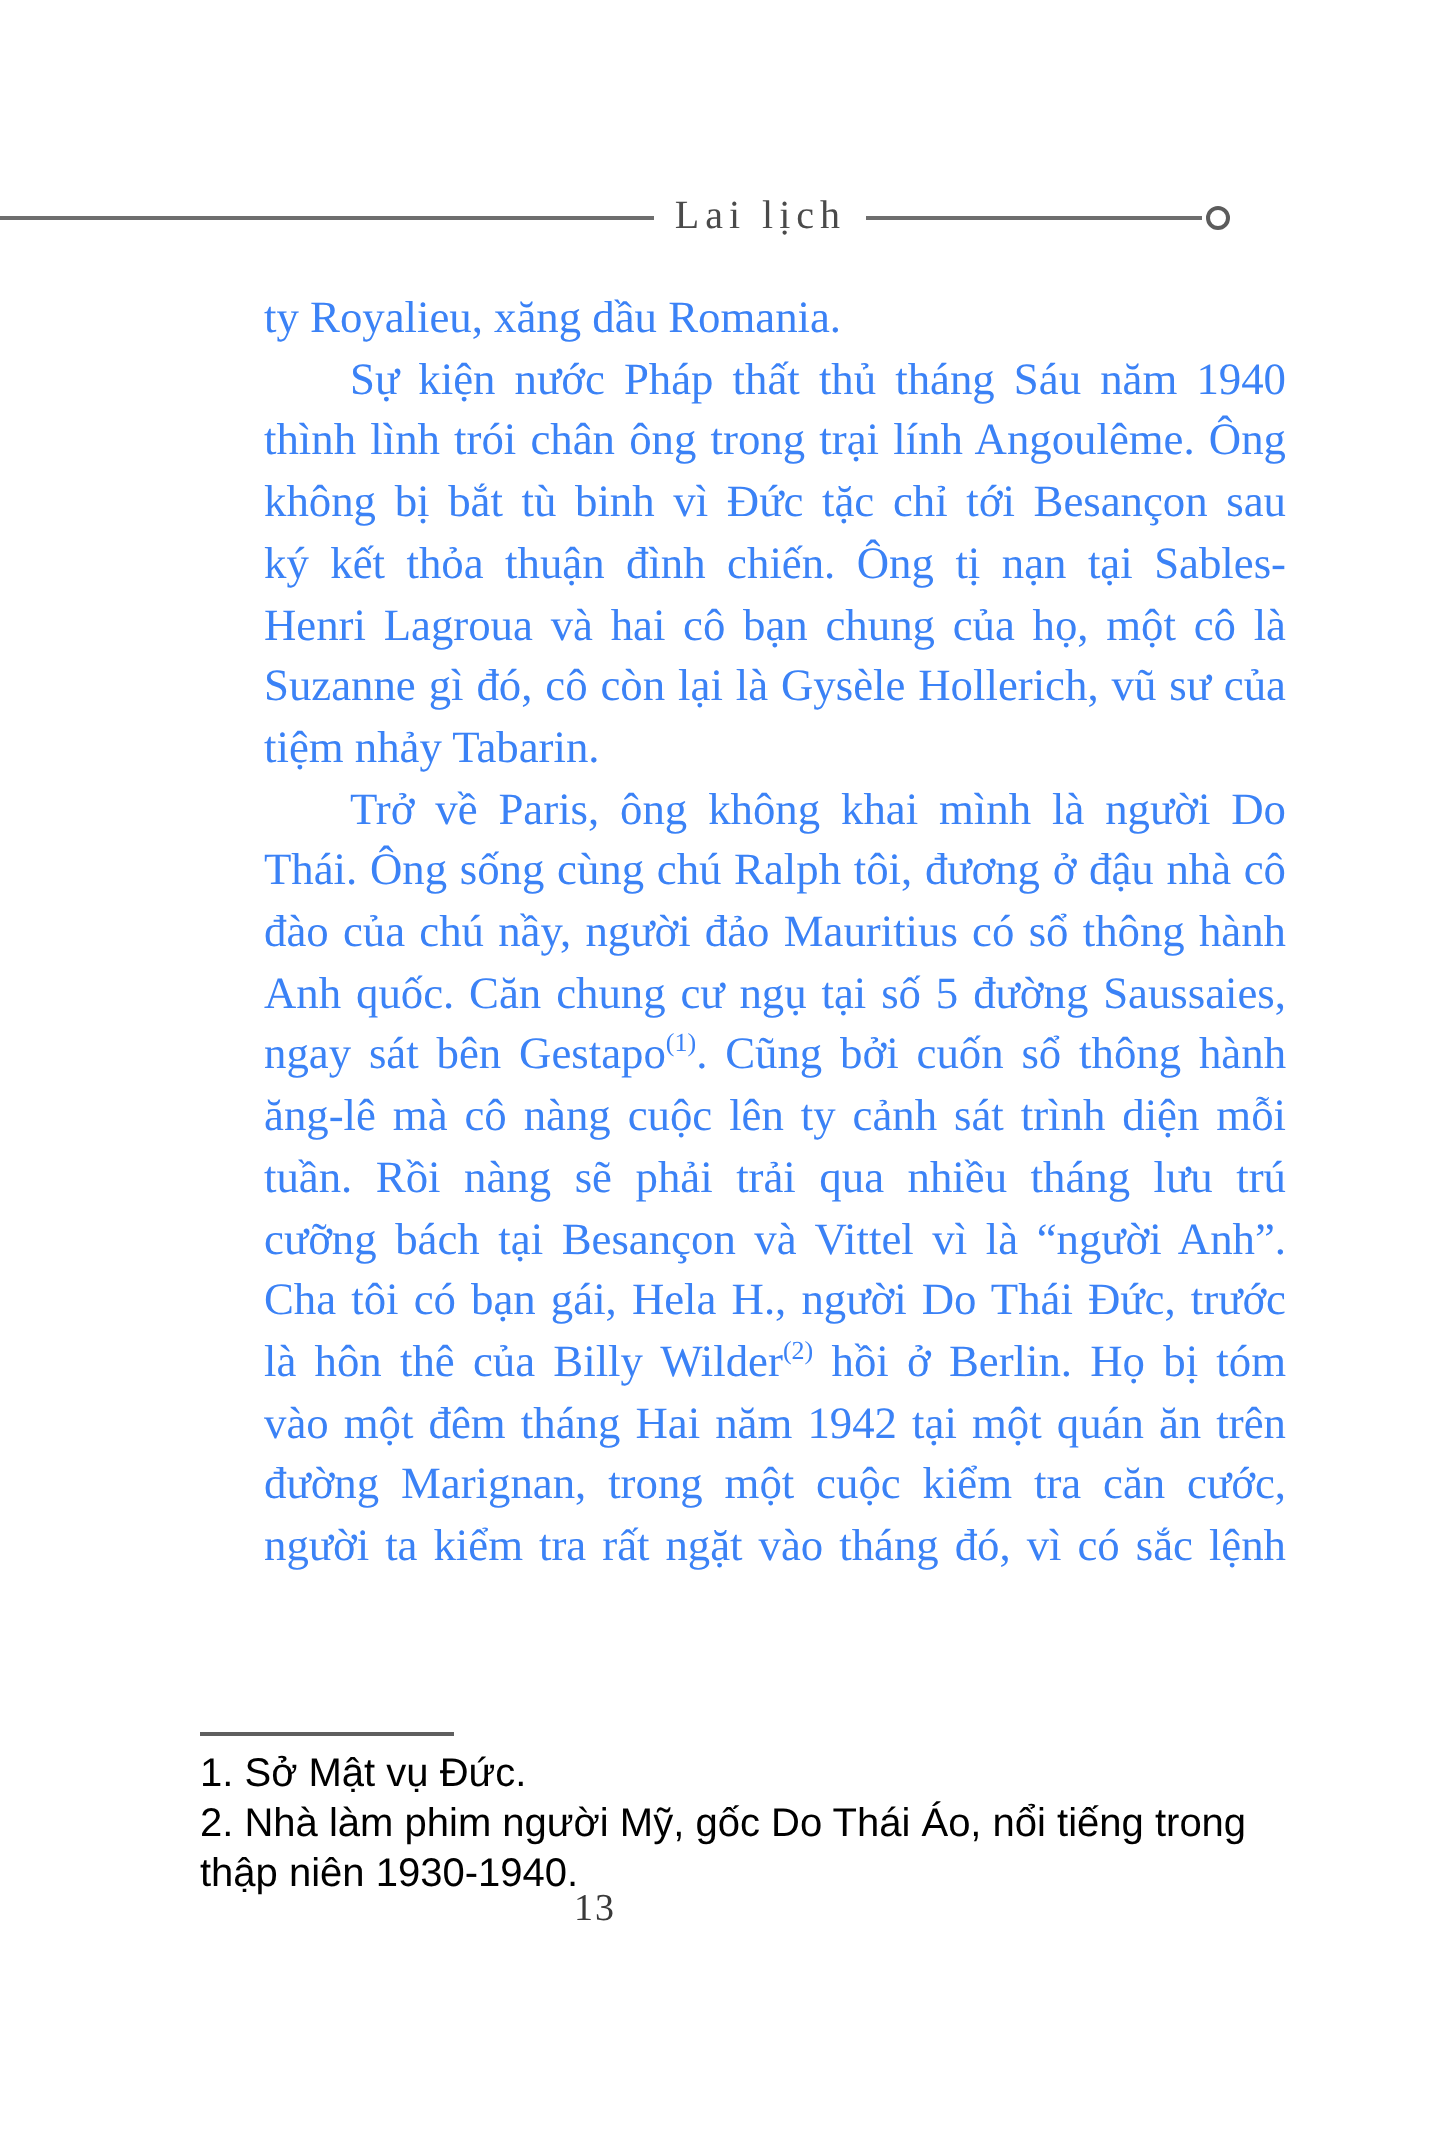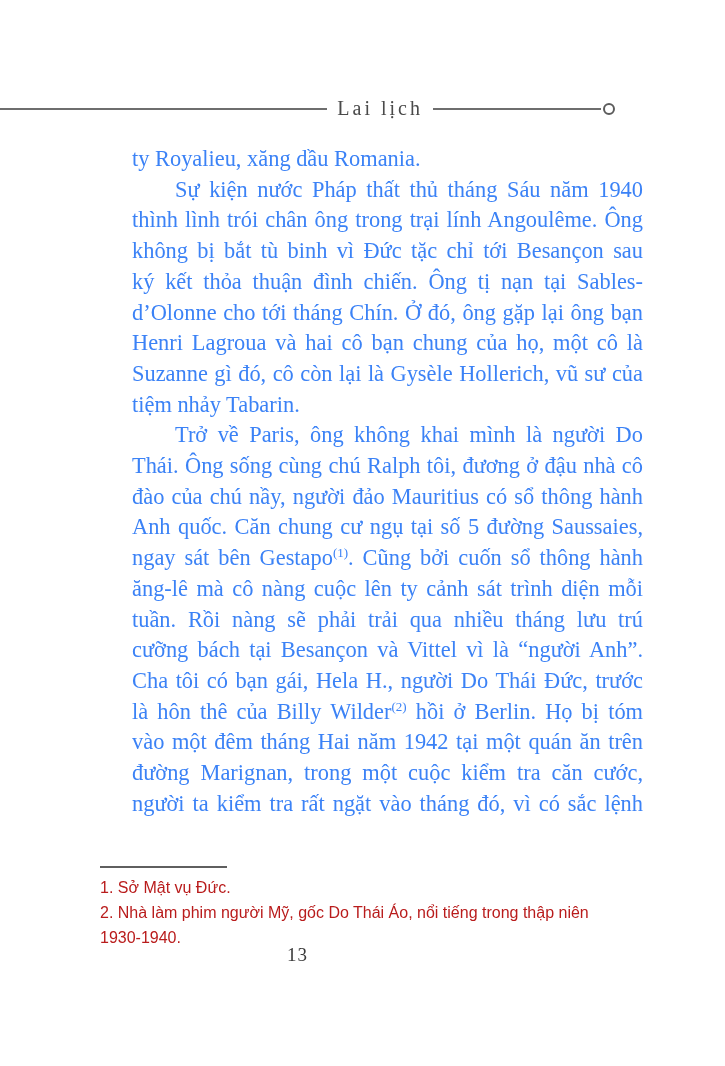--- a/index.html
+++ b/index.html
@@ -64,22 +64,22 @@
     line-height: 0;
     vertical-align: super;
     letter-spacing: 0;
   }
   
   .footnote-block {
     position: absolute;
     left: 100px; top: 866px;
     width: 528px;
     font-family: "Liberation Sans", sans-serif;
-    color: #b91c1c;
-    font-size: 16px;
+    color: #000000;
+    font-size: 20px;
   }
   .footnote-rule {
     width: 127px;
     border-top: 2px solid #5f5f5f;
     margin-bottom: 7px;
   }
   .footnote-line { line-height: 25px; }
   
   .page-number {
     position: absolute;
@@ -101,21 +101,20 @@
   <div class="rule rule-right"></div>
   <div class="header-circle"></div>
 </div>
 
 <div class="page-body">
     <div class="text-line no-just">ty Royalieu, xăng dầu Romania.</div>
     <div class="text-line indent">Sự kiện nước Pháp thất thủ tháng Sáu năm 1940</div>
     <div class="text-line">thình lình trói chân ông trong trại lính Angoulême. Ông</div>
     <div class="text-line">không bị bắt tù binh vì Đức tặc chỉ tới Besançon sau</div>
     <div class="text-line">ký kết thỏa thuận đình chiến. Ông tị nạn tại Sables-</div>
-    <div class="text-line">d’Olonne cho tới tháng Chín. Ở đó, ông gặp lại ông bạn</div>
     <div class="text-line">Henri Lagroua và hai cô bạn chung của họ, một cô là</div>
     <div class="text-line">Suzanne gì đó, cô còn lại là Gysèle Hollerich, vũ sư của</div>
     <div class="text-line no-just">tiệm nhảy Tabarin.</div>
     <div class="text-line indent">Trở về Paris, ông không khai mình là người Do</div>
     <div class="text-line">Thái. Ông sống cùng chú Ralph tôi, đương ở đậu nhà cô</div>
     <div class="text-line">đào của chú nầy, người đảo Mauritius có sổ thông hành</div>
     <div class="text-line">Anh quốc. Căn chung cư ngụ tại số 5 đường Saussaies,</div>
     <div class="text-line">ngay sát bên Gestapo<sup>(1)</sup>. Cũng bởi cuốn sổ thông hành</div>
     <div class="text-line">ăng-lê mà cô nàng cuộc lên ty cảnh sát trình diện mỗi</div>
     <div class="text-line">tuần. Rồi nàng sẽ phải trải qua nhiều tháng lưu trú</div>

